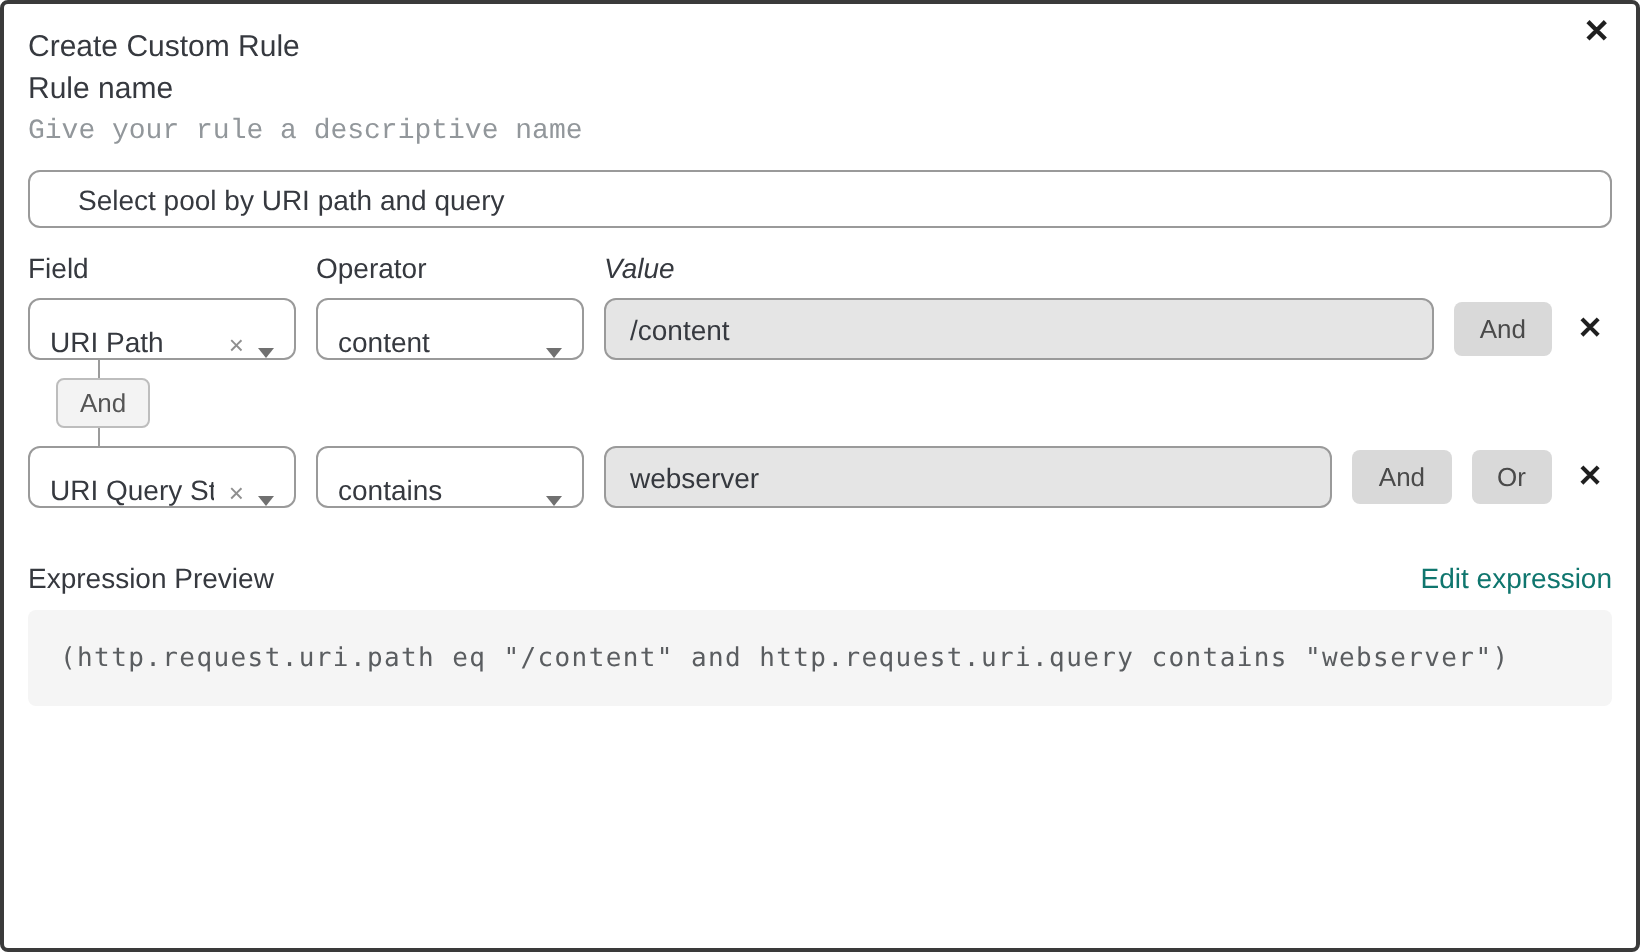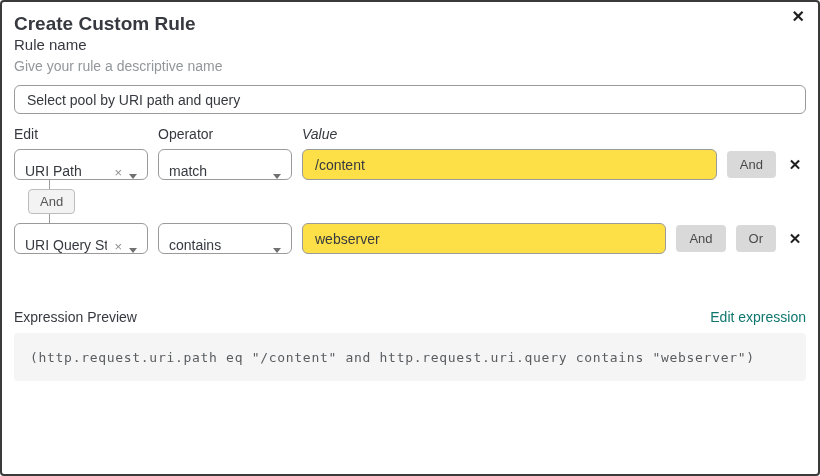--- a/index.html
+++ b/index.html
@@ -13,63 +13,63 @@
     font-family:"Liberation Sans",sans-serif;
     color:#36393f;
     padding:10px 12px 0 12px;
     overflow:hidden;
   }
   .close-btn{
     position:absolute;top:7px;right:13px;
     font-size:16px;font-weight:700;color:#1f1f1f;
     cursor:pointer;line-height:1;
   }
-  .title{font-size:19px;font-weight:700;margin:0;line-height:24px;}
+  .title{font-size:15px;font-weight:400;margin:0;line-height:24px;}
   .rule-label{font-size:15px;line-height:17px;}
-  .rule-helper{margin-top:5px;font-size:14px;color:#92979b;line-height:16px;}
+  .rule-helper{margin-top:5px;font-size:14px;color:#92979b;line-height:16px;font-family:Liberation Mono, monospace;}
   .text-input{
     display:block;box-sizing:border-box;width:100%;height:29px;margin-top:11px;
-    border:1px solid #9a9a9a;border-radius:6px;padding:0 12px;
+    border:1px solid #9a9a9a;border-radius:6px;padding:0 24px;
     font-size:14px;color:#36393f;font-family:"Liberation Sans",sans-serif;outline:none;background:#fff;
   }
   .section-heading{margin-top:45px;font-size:15px;font-weight:700;line-height:18px;}
   .col-headers{display:flex;gap:10px;margin-top:12px;font-size:14px;line-height:16px;color:#36393f;}
   .col-headers .c{width:134px;}
   .col-headers .c-last{flex:1;font-style:italic;}
   .cond-row{display:flex;align-items:center;gap:10px;margin-top:7px;height:31px;}
   .select{
     box-sizing:border-box;width:134px;height:31px;flex:0 0 134px;
     border:1px solid #9a9a9a;border-radius:6px;
     display:flex;align-items:flex-end;gap:7px;padding:0 10px;
     font-size:14px;background:#fff;cursor:pointer;
   }
   .select .lbl{flex:1;white-space:nowrap;overflow:hidden;}
   .select .clear{color:#8f8f8f;font-size:13px;line-height:1;}
   .caret{width:0;height:0;border-left:4px solid transparent;border-right:4px solid transparent;border-top:5px solid #707070;flex:0 0 auto;}
   .value-input{
     flex:1 1 auto;min-width:0;height:31px;box-sizing:border-box;
     border:1px solid #9a9a9a;border-radius:6px;padding:0 12px;
-    font-size:14px;color:#36393f;font-family:"Liberation Sans",sans-serif;outline:none;background:#fde047;
+    font-size:14px;color:#36393f;font-family:"Liberation Sans",sans-serif;outline:none;background:#e5e5e5;
   }
   .logic-btn{
     height:27px;padding:0 13px;flex:0 0 auto;
     background:#d9d9d9;border:none;border-radius:4px;
     font-size:13px;color:#4a4a4a;font-family:"Liberation Sans",sans-serif;cursor:pointer;
   }
   .row-x{
     flex:0 0 auto;width:18px;text-align:center;margin-right:2px;
     font-size:15px;font-weight:700;color:#1f1f1f;cursor:pointer;line-height:1;
   }
   .v-line{width:1px;height:9px;background:#9b9b9b;margin-left:35px;}
   .and-chip{
     display:inline-block;margin-left:14px;padding:4px 11px;
     background:#f3f3f3;border:1px solid #bdbdbd;border-radius:4px;
     font-size:13px;color:#555;line-height:15px;
   }
-  .preview-row{display:flex;justify-content:space-between;align-items:center;margin-top:55px;}
+  .preview-row{display:flex;justify-content:space-between;align-items:center;margin-top:27px;}
   .preview-label{font-size:14px;color:#36393f;}
   .edit-link{font-size:14px;color:#0f766e;cursor:pointer;}
   .code-box{
     margin-top:8px;height:48px;background:#f5f5f5;border-radius:4px;
     display:flex;align-items:center;padding:0 16px;
     font-family:"DejaVu Sans Mono","Liberation Mono",monospace;
     font-size:13px;color:#5a5d60;letter-spacing:0.7px;white-space:nowrap;overflow:hidden;
   }
 </style>
 </head>
@@ -80,33 +80,33 @@
   <span class="close-btn">✕</span>
 
   <h1 class="title">Create Custom Rule</h1>
 
   <div class="rule-label">Rule name</div>
   <div class="rule-helper">Give your rule a descriptive name</div>
   <input class="text-input" type="text" value="Select pool by URI path and query" style="">
 
 
   <div class="col-headers">
-    <div class="c">Edit</div>
+    <div class="c">Field</div>
     <div class="c">Operator</div>
     <div class="c-last">Value</div>
   </div>
 
   <div class="cond-row">
     <div class="select">
       <span class="lbl">URI Path</span>
       <span class="clear">×</span>
       <span class="caret"></span>
     </div>
     <div class="select">
-      <span class="lbl">match</span>
+      <span class="lbl">content</span>
       <span class="caret"></span>
     </div>
     <input class="value-input" type="text" value="/content" style="">
     <button class="logic-btn">And</button>
     <span class="row-x">✕</span>
   </div>
 
   <div>
     <div class="v-line"></div>
     <span class="and-chip">And</span>

